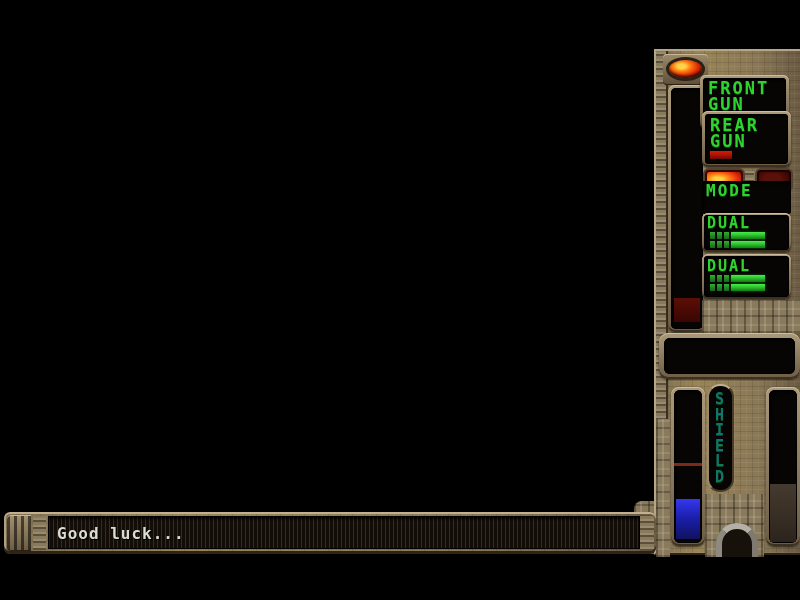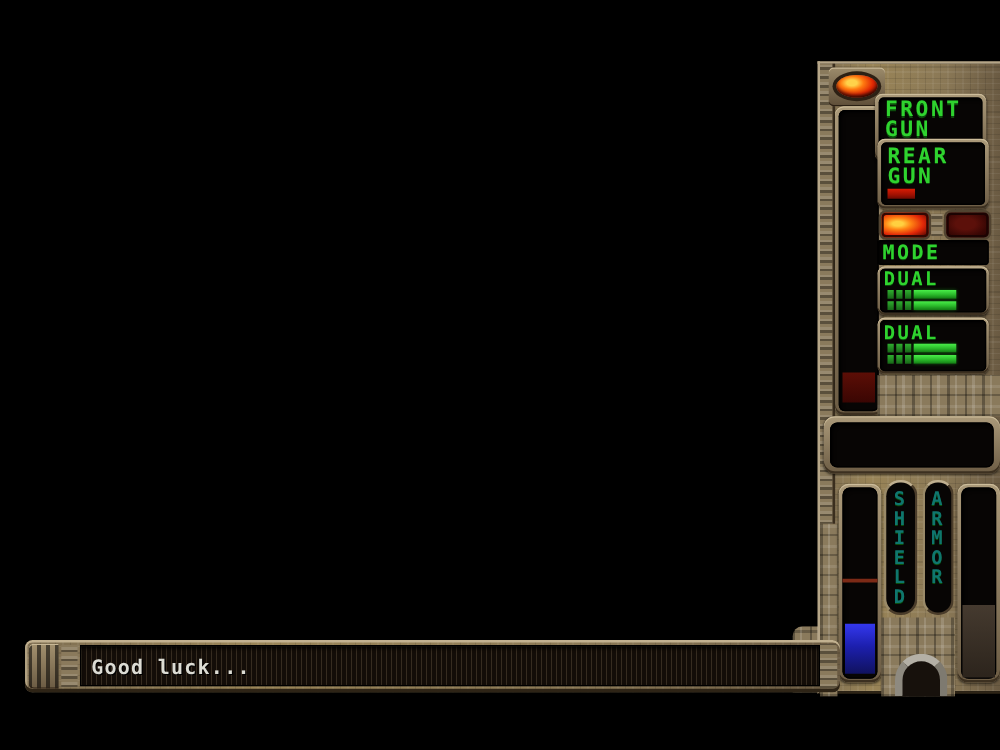--- a/index.html
+++ b/index.html
@@ -110,21 +110,21 @@
         <div class="redbar" style="width:22px;margin-top:2px;"></div>
       </div>
     </div>
 
     <div class="abs" style="left:46px;top:118px;width:90px;height:22px;">
       <div class="abs led-rect-lit" style="left:3px;top:1px;width:38px;height:20px;"></div>
       <div class="abs ridges-h" style="left:43px;top:2px;width:9px;height:18px;"></div>
       <div class="abs led-rect-unlit" style="left:55px;top:1px;width:34px;height:20px;"></div>
     </div>
 
-    <div class="abs screen" style="left:46px;top:141px;width:89px;height:20px;border-radius:3px;">
+    <div class="abs screen" style="left:46px;top:130px;width:89px;height:33px;border-radius:3px;">
       <div class="gtext" style="padding:2px 0 0 4px;font-size:16px;">MODE</div>
     </div>
 
     <div class="abs frame" style="left:46px;top:162px;width:89px;height:39px;padding:2px;">
       <div class="screen" style="padding:1px 0 0 3px;">
         <div class="gtext" style="font-size:15px;line-height:14px;">DUAL</div>
         <div class="dualrow">
           <div class="seg"></div>
             <div class="seg"></div>
             <div class="seg"></div>
@@ -171,39 +171,35 @@
         <div class="abs" style="left:2px;right:2px;bottom:4px;height:40px;
              background:linear-gradient(180deg,#3438ee,#1c1fae 45%,#10125e);"></div>
       </div>
     </div>
 
     <div class="abs" style="left:51px;top:333px;width:27px;height:108px;background:#070504;
          border:2px solid;border-color:#c0b090 #4a3c2a #4a3c2a #9a8a68;border-radius:13px;">
       <div class="vlabel">SHIELD</div>
     </div>
 
-    <div class="abs" style="left:82px;top:333px;width:25px;height:108px;background:#070504;
-         border:2px solid;border-color:#c0b090 #4a3c2a #4a3c2a #9a8a68;border-radius:12px;">
-      <div class="vlabel">ARMOR</div>
-    </div>
 
     <div class="abs frame" style="left:110px;top:336px;width:34px;height:159px;border-radius:8px;">
       <div class="screen" style="position:relative;border-radius:6px;">
         <div class="abs" style="left:1px;right:1px;bottom:1px;height:58px;
              background:linear-gradient(180deg,#453a2f,#2c241c);"></div>
       </div>
     </div>
 
     <div class="abs greeble" style="left:49px;top:443px;width:59px;height:63px;"></div>
     <div class="abs" style="left:60px;top:472px;width:42px;height:34px;background:#17110c;
          border:6px solid;border-color:#b4b0a6 #7e7a70 transparent #8e8a80;border-bottom:none;
          border-radius:21px 21px 0 0;"></div>
   </div>
 
-  <div class="abs bronze" style="left:20px;top:512px;width:652px;height:42px;border-radius:6px;
+  <div class="abs bronze" style="left:4px;top:512px;width:652px;height:42px;border-radius:6px;
        box-shadow:inset 0 2px 0 #c2b190, inset 0 -3px 0 #2e2416, inset 2px 0 0 #b0a080;">
 
     <div class="abs slotplate" style="left:3px;top:3px;width:24px;height:36px;border-radius:4px 0 0 4px;
          box-shadow:inset 0 1px 0 #c8b896, inset 0 -1px 0 #2c2014;"></div>
     <div class="abs ridges-h" style="left:29px;top:4px;width:13px;height:34px;"></div>
 
     <div class="abs stripes" style="left:44px;top:4px;width:592px;height:33px;">
       <div class="msg-text" style="position:absolute;left:8px;top:7px;">Good luck...</div>
     </div>
 

